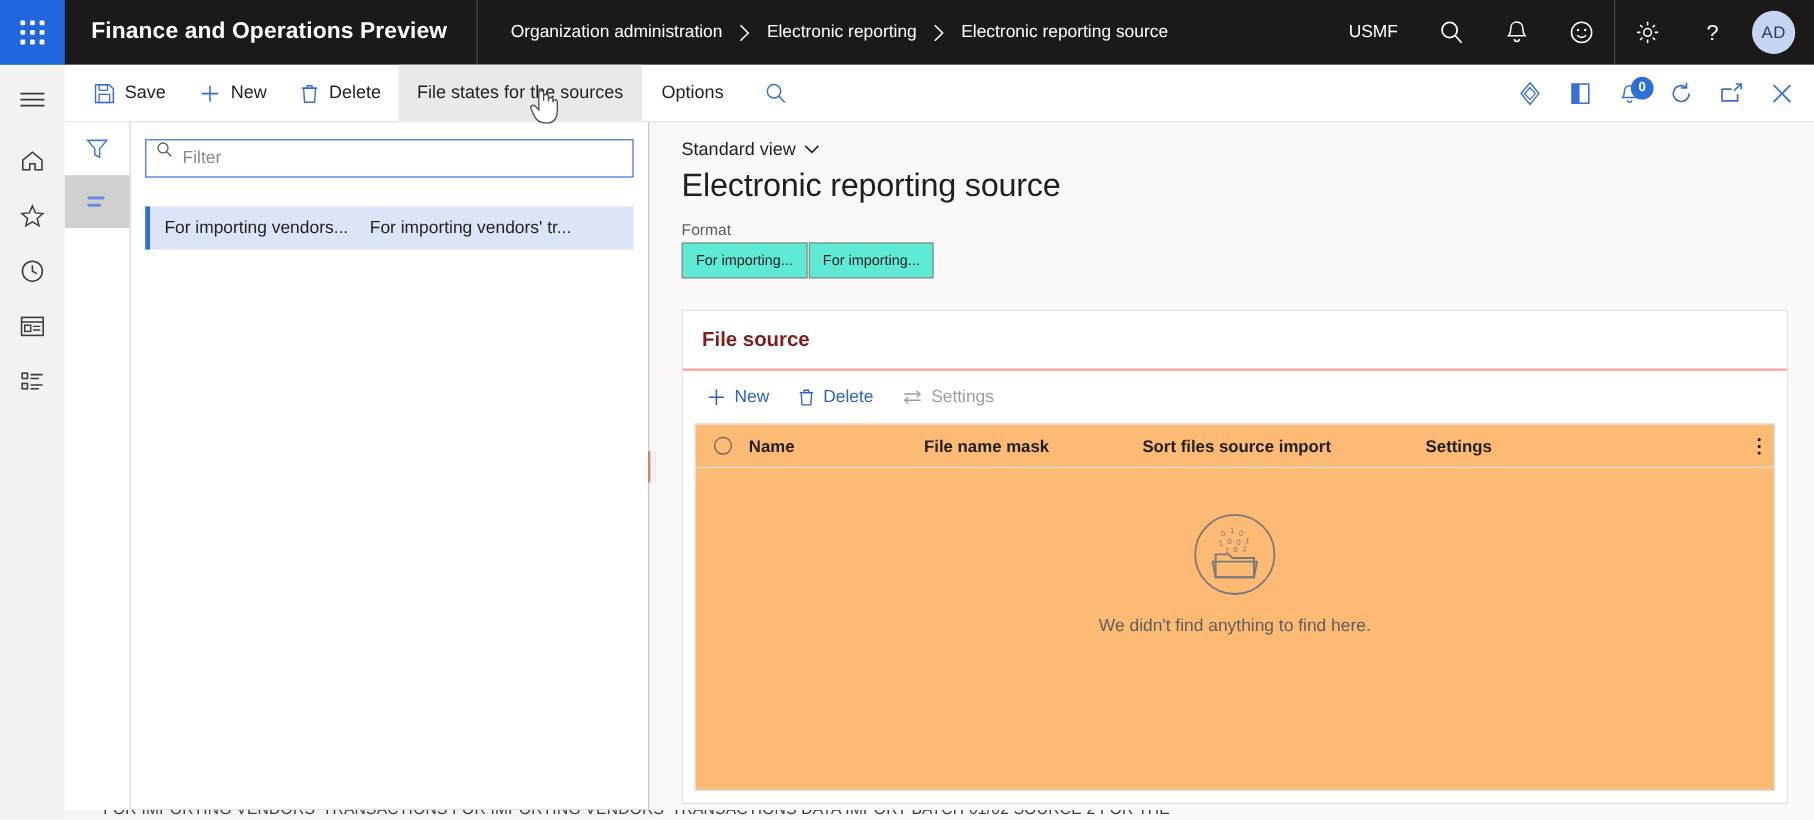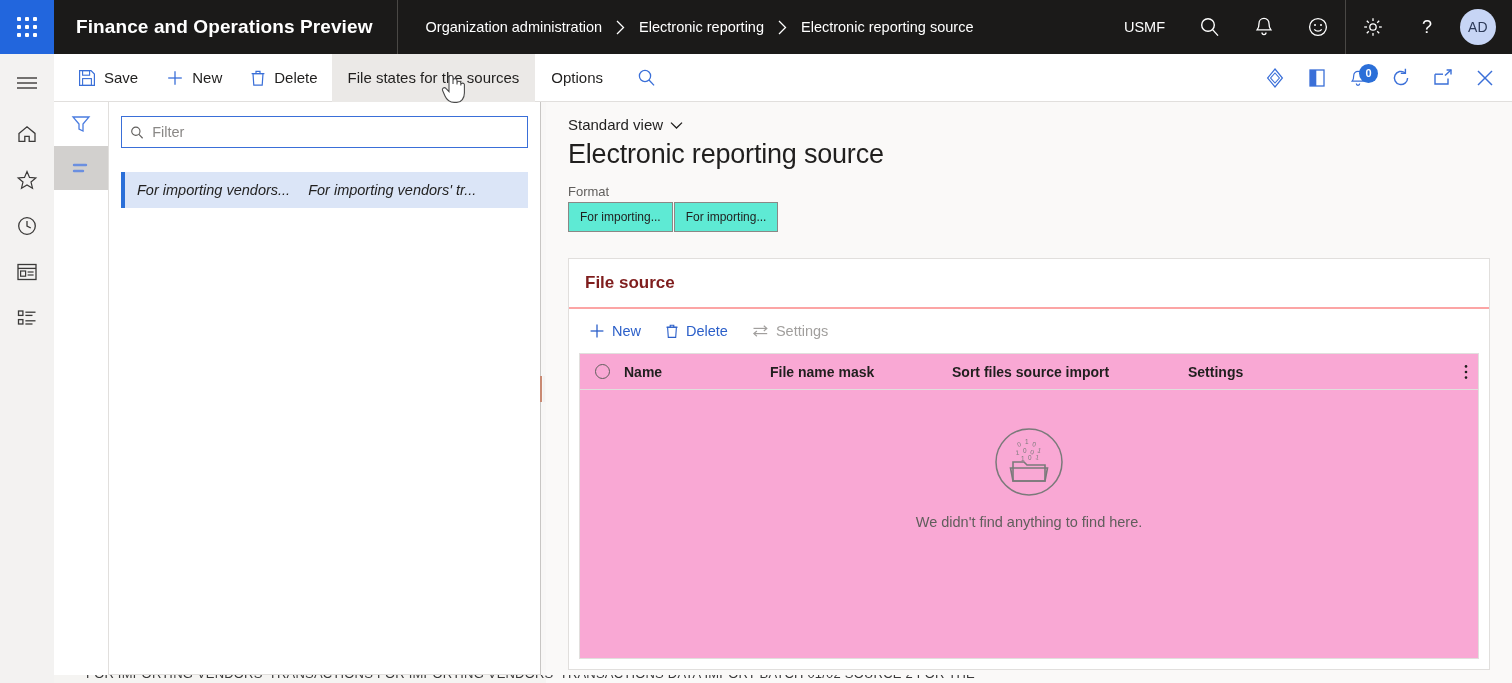--- a/index.html
+++ b/index.html
@@ -94,28 +94,28 @@
   }
   .pane-tabs { width: 54px; background: #ffffff; padding-top: 0; }
   .pane-tab {
     width: 54px; height: 44px; display: flex; align-items: center; justify-content: center;
     cursor: pointer; background: #ffffff;
   }
   .pane-tab.active { background: #d2d0ce; }
   .pane-body { flex: 1; border-left: 1px solid #e1dfdd; padding: 14px 14px 0 12px; }
   .filter-box {
     height: 32px; border: 1px solid #3a6fd8; background: #fff; display: flex;
-    align-items: center; padding: 0 8px; gap: 8px; cursor: text;
+    padding: 0 8px; gap: 8px; cursor: text;
   }
   .filter-input {
     border: 0; outline: 0; font-size: 14.5px; color: #605e5c; width: 100%;
     font-family: "Liberation Sans", sans-serif; background: transparent;
   }
   .filter-input::placeholder { color: #8a8886; }
-  .list-wrap { margin-top: 24px; border: 0; font-style: italic; }
+  .list-wrap { margin-top: 24px; border: 0; }
   .list-row {
     height: 36px; display: flex; align-items: center; background: #dbe5f7;
     border-left: 4px solid #2b6fd8; padding-left: 12px; cursor: pointer; gap: 18px;
     font-size: 14.5px; color: #201f1e; white-space: nowrap;
   }
   .pane-frame {
     position: absolute; top: 102px; left: 108px; width: 434px; height: 573px;
     border: 1px solid #e1dfdd; border-top: 0; pointer-events: none;
   }
 
@@ -159,21 +159,21 @@
     border-bottom: 2px solid #fca5a5; font-size: 17px; color: #7f1d1d; font-weight: bold;
   }
   .card-tb { height: 44px; display: flex; align-items: center; padding-left: 10px; gap: 4px; }
   .ct-btn {
     display: flex; align-items: center; gap: 7px; height: 34px; padding: 0 10px;
     font-size: 14.5px; color: #2b5fc9; cursor: pointer; white-space: nowrap;
   }
   .ct-btn.disabled { color: #a19f9d; cursor: default; }
   .grid {
     margin: 0 10px 10px 10px; border: 1px solid #e1dfdd; flex: 1;
-    display: flex; flex-direction: column; background: #f9a8d4;
+    display: flex; flex-direction: column; background: #fdba74;
   }
   .grid-head {
     height: 36px; display: flex; align-items: center; border-bottom: 1px solid #e1dfdd;
     font-size: 14px; color: #201f1e; font-weight: bold; position: relative;
   }
   .gh-check { width: 44px; display: flex; align-items: center; justify-content: center; cursor: pointer; }
   .gh-check i { display: block; width: 15px; height: 15px; border: 1.4px solid #605e5c; border-radius: 50%; }
   .gh-cell { white-space: nowrap; cursor: pointer; }
   .gh-more {
     position: absolute; right: 10px; top: 0; height: 36px; display: flex; align-items: center;

